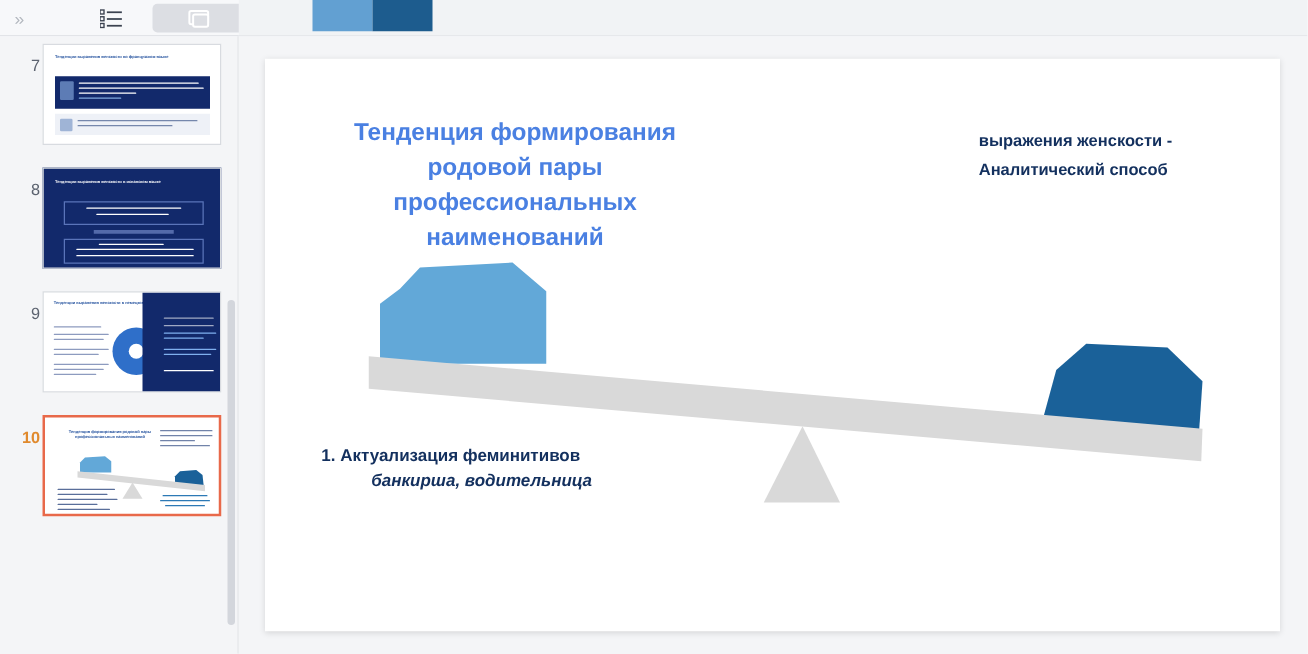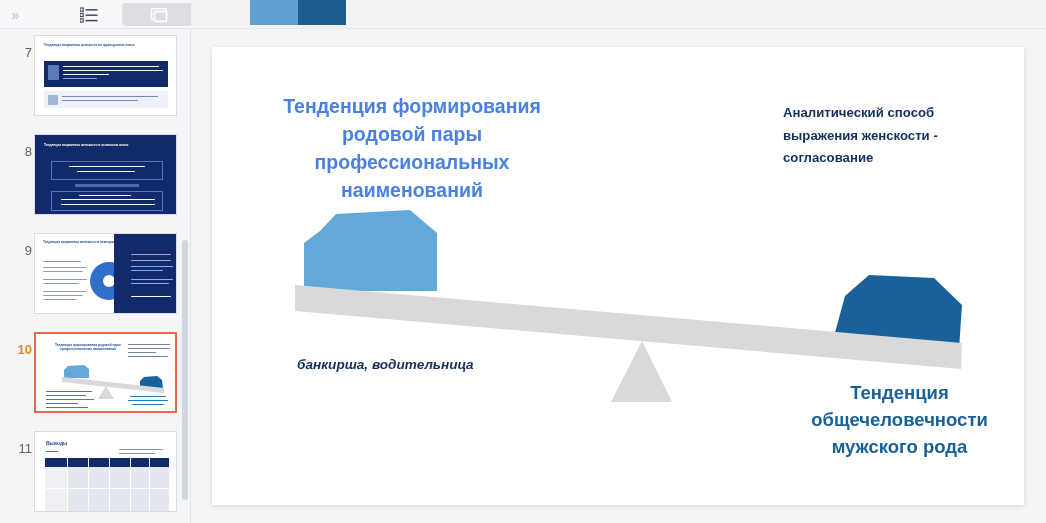--- a/index.html
+++ b/index.html
@@ -211,66 +211,47 @@
         <div class="mini-line d" style="left:10px;top:61px;width:40px;opacity:.7"></div>
         <div class="mini-line d" style="left:10px;top:65px;width:48px;opacity:.7"></div>
         <div class="mini-line d" style="left:10px;top:69px;width:32px;opacity:.7"></div>
         <div class="mini-line d" style="left:10px;top:73px;width:42px;opacity:.7"></div>
         <div class="mini-line" style="left:94px;top:62px;width:36px;background:#2c79b5"></div>
         <div class="mini-line" style="left:92px;top:66px;width:40px;background:#2c79b5"></div>
         <div class="mini-line" style="left:96px;top:70px;width:32px;background:#2c79b5"></div>
       </div>
     </div>
 
-    <div class="thumb-row" style="top:402px;height:88px">
-      <div class="thumb-num">11</div>
-      <div class="thumb-frame">
-        <div class="mini mini-title" style="left:11px;top:8px;width:60px;font-size:5px">Выводы</div>
-        <div class="mini-line" style="left:11px;top:19px;width:12px;background:#2f6fc9"></div>
-        <div class="mini-line d" style="left:84px;top:17px;width:44px;opacity:.5"></div>
-        <div class="mini-line d" style="left:84px;top:21px;width:36px;opacity:.5"></div>
-        <div class="mini-bar" style="left:10px;top:26px;width:124px;height:9px"></div>
-        <div style="position:absolute;left:10px;top:35px;width:124px;height:44px;background:#e4e7ee"></div>
-        <div style="position:absolute;left:10px;top:35px;width:22px;height:44px;background:#eef0f4"></div>
-        <div style="position:absolute;left:10px;top:56px;width:124px;height:1px;background:#ffffff"></div>
-        <div style="position:absolute;left:32px;top:26px;width:1px;height:53px;background:#ffffff"></div>
-        <div style="position:absolute;left:53px;top:26px;width:1px;height:53px;background:#ffffff"></div>
-        <div style="position:absolute;left:74px;top:26px;width:1px;height:53px;background:#ffffff"></div>
-        <div style="position:absolute;left:95px;top:26px;width:1px;height:53px;background:#ffffff"></div>
-        <div style="position:absolute;left:114px;top:26px;width:1px;height:53px;background:#ffffff"></div>
-      </div>
-    </div>
 
     <div class="panel-scrollbar"></div>
   </div>
 
   <div class="canvas">
     <div class="slide">
 
       <div class="title-block">Тенденция формирования родовой пары профессиональных наименований</div>
 
       <div class="analytic-block">
+        <div>выражения женскости -</div>
         <div>Аналитический способ</div>
-        <div>выражения женскости -</div>
-        <div>согласование</div>
       </div>
 
       <svg class="seesaw" viewBox="0 0 812 458">
 
         <polygon points="108,184 124,167 198,163 225,186 225,244 92,244 92,196" fill="#62a8d8"></polygon>
 
         <polygon points="633,249 657,228 722,231 750,258 747,302 621,293" fill="#1a6199"></polygon>
 
         <polygon points="83,238 750,296 749,322 83,264" fill="#d9d9d9"></polygon>
 
         <polygon points="430,294 460,355 399,355" fill="#d9d9d9"></polygon>
       </svg>
 
       <div class="list-block">
+        <div>1. Актуализация феминитивов</div>
         <div class="ital">банкирша, водительница</div>
       </div>
 
-      <div class="bottom-heading">Тенденция общечеловечности мужского рода</div>
 
     </div>
   </div>
 
 </div>
 
 </body></html>

